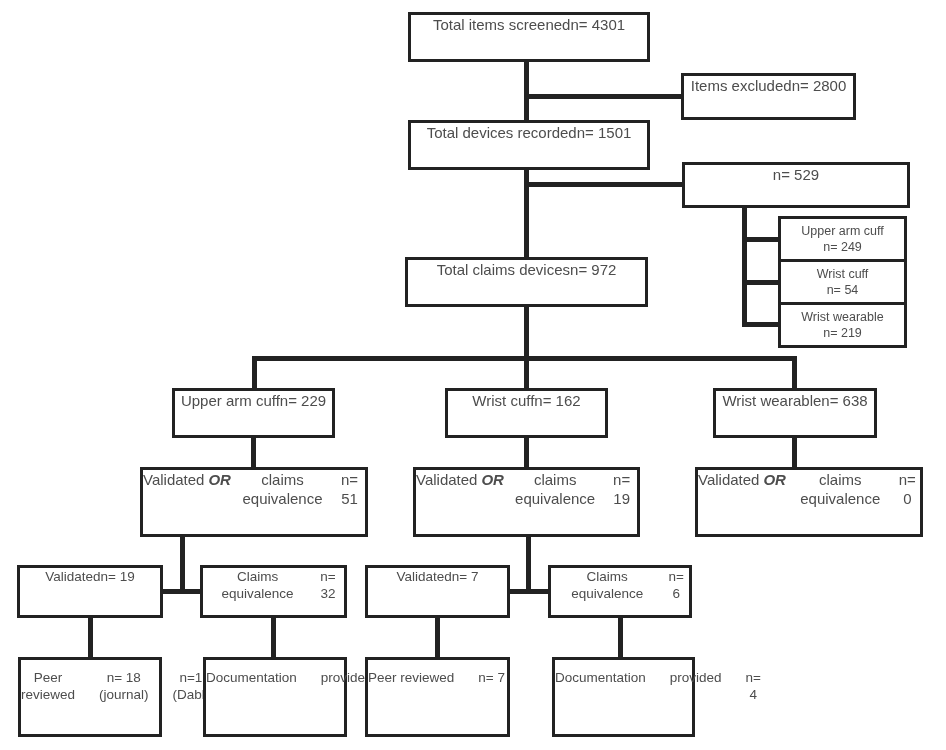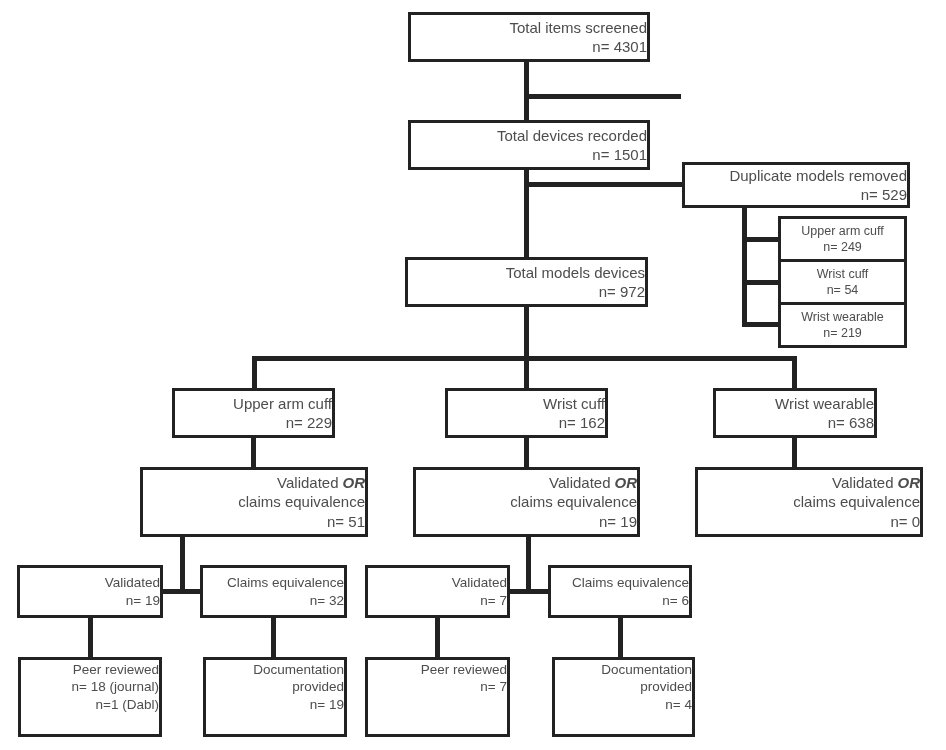--- a/index.html
+++ b/index.html
@@ -11,27 +11,27 @@
     font-family: "Liberation Sans", sans-serif;
     color: #4d4d4d;
     overflow: hidden;
   }
   .box {
     position: absolute;
     box-sizing: border-box;
     background: #ffffff;
     border: 3px solid #222222;
     display: flex;
-    flex-direction: column;
+    flex-direction: row;
     justify-content: center;
-    align-items: flex-end;
+    align-items: flex-start;
     text-align: center;
     line-height: 1.28;
   }
-  .box.top-align { justify-content: flex-start; padding-top: 1px; }
+  .box.top-align { justify-content: flex-start; padding-top: 9px; gap: 24px; }
   .conn { position: absolute; background: #222222; }
   .fs15 { font-size: 15px; }
   .fs13 { font-size: 13.5px; }
   .fs12 { font-size: 12.5px; }
   .it { font-style: italic; font-weight: bold; }
   .or-prefix { margin-right: 4px; }
   .stack {
     position: absolute;
     box-sizing: border-box;
     background: #ffffff;
@@ -77,48 +77,51 @@
   <div class="conn" style="left:88px;top:618px;width:5px;height:39px"></div>
   <div class="conn" style="left:271px;top:618px;width:5px;height:39px"></div>
   <div class="conn" style="left:435px;top:618px;width:5px;height:39px"></div>
   <div class="conn" style="left:618px;top:618px;width:5px;height:39px"></div>
 
   <div class="box fs15" style="left:408px;top:12px;width:242px;height:50px">
     <div>Total items screened</div>
     <div>n= 4301</div>
   </div>
 
+  <div class="box fs15" style="left:681px;top:73px;width:175px;height:47px">
+    <div>Items excluded</div>
+    <div>n= 2800</div>
+  </div>
 
   <div class="box fs15" style="left:408px;top:120px;width:242px;height:50px">
     <div>Total devices recorded</div>
     <div>n= 1501</div>
   </div>
 
   <div class="box fs15" style="left:682px;top:162px;width:228px;height:46px">
-    <div>Duplicate models removed</div>
     <div>n= 529</div>
   </div>
 
   <div class="stack fs12" style="left:778px;top:216px;width:129px;height:132px">
     <div class="cell">
       <div>Upper arm cuff</div>
       <div>n= 249</div>
     </div>
     <div class="cell">
       <div>Wrist cuff</div>
       <div>n= 54</div>
     </div>
     <div class="cell">
       <div>Wrist wearable</div>
       <div>n= 219</div>
     </div>
   </div>
 
   <div class="box fs15" style="left:405px;top:257px;width:243px;height:50px">
-    <div>Total models devices</div>
+    <div>Total claims devices</div>
     <div>n= 972</div>
   </div>
 
   <div class="box fs15" style="left:172px;top:388px;width:163px;height:50px">
     <div>Upper arm cuff</div>
     <div>n= 229</div>
   </div>
 
   <div class="box fs15" style="left:445px;top:388px;width:163px;height:50px">
     <div>Wrist cuff</div>

